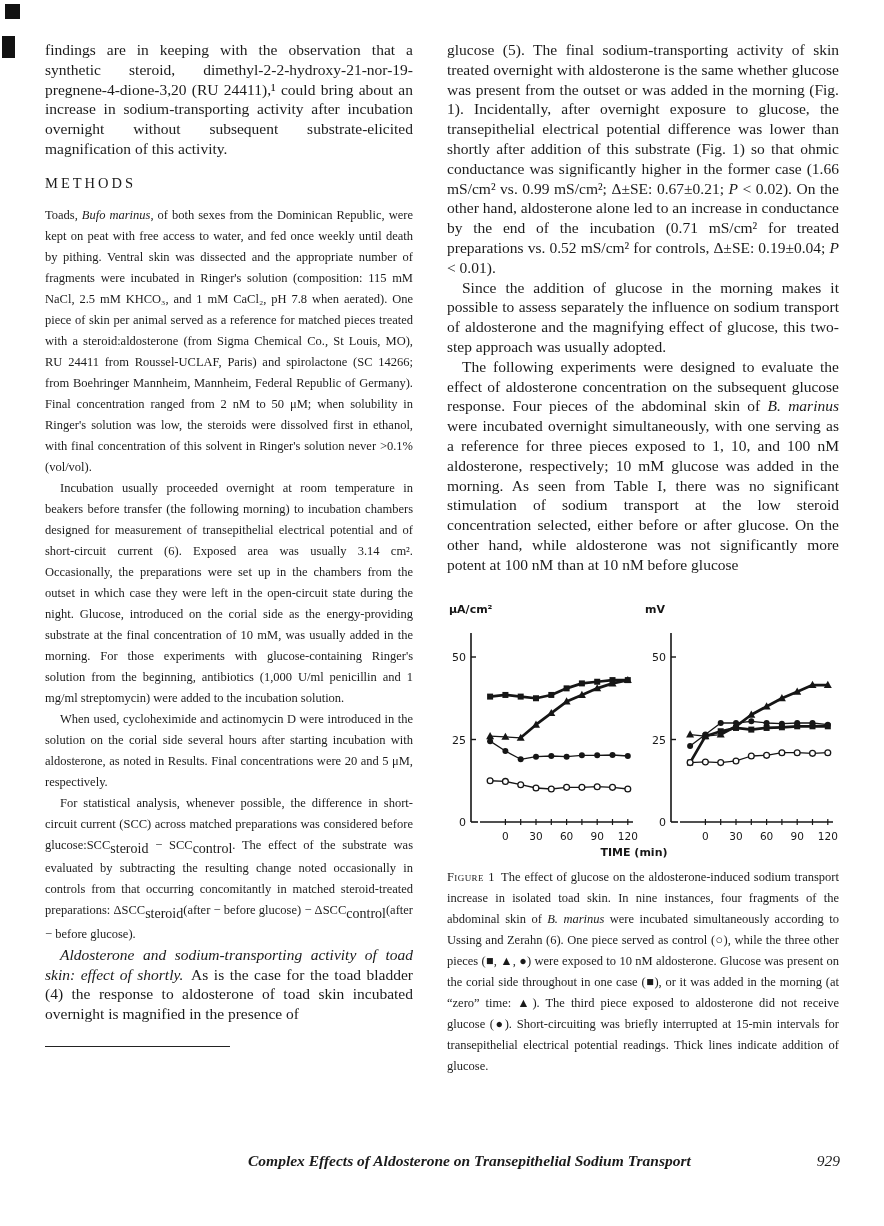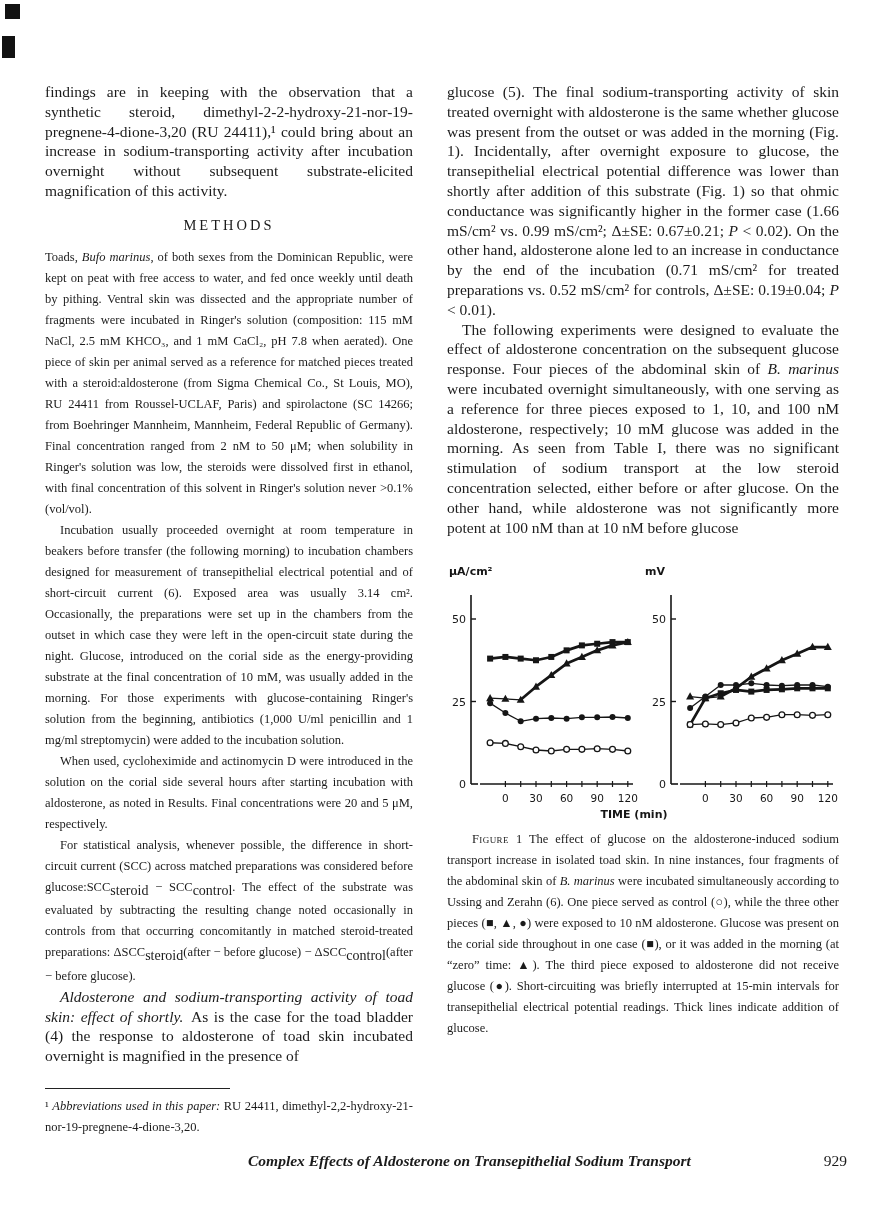--- a/index.html
+++ b/index.html
@@ -5,47 +5,47 @@
   html,body{margin:0;padding:0;}
   body{
     width:884px;height:1226px;position:relative;overflow:hidden;
     background:#ffffff;color:#1b1b1b;
     font-family:"Liberation Serif", serif;
   }
   .scan-mark{position:absolute;background:#121212;}
   #mark-a{left:5px;top:4px;width:15px;height:15px;}
   #mark-b{left:2px;top:36px;width:13px;height:22px;}
   .columns{
-    display:flex;gap:34px;margin:0 45px;padding-top:82px;
+    display:flex;gap:34px;margin:0 45px;padding-top:40px;
   }
   .col{width:392px;}
   p{margin:0;}
   .body-text{font-size:15.5px;line-height:19.8px;text-align:justify;}
   .small-text{font-size:12.5px;line-height:21px;text-align:justify;}
   .indent{text-indent:15px;}
   .section-head{
-    text-align:center;font-size:14.5px;letter-spacing:3px;
+    text-align:left;font-size:14.5px;letter-spacing:3px;
     margin:16px 0 13px;font-weight:400;
   }
   .it{font-style:italic;}
   .sb{vertical-align:sub;font-size:14px;}
-  .sc{font-variant:small-caps;letter-spacing:.4px;margin-left:25px;}
+  .sc{font-variant:small-caps;letter-spacing:.4px;}
   .footnote-rule{
     width:185px;border:0;border-top:1.6px solid #222;
     margin:22px 0 7px 0;
   }
   .figure-block{margin-top:22px;}
   .figure-svg{display:block;margin:0 0 8px 0;}
   .caption{margin-top:2px;}
   .footer{
     position:absolute;left:0;top:1152px;width:884px;height:24px;
     font-size:15.5px;
   }
   .footer-title{position:absolute;left:248px;font-style:italic;font-weight:700;}
-  .footer-page{position:absolute;right:37px;}
+  .footer-page{position:absolute;right:44px;font-style:italic;}
 </style>
 </head>
 <body>
 
 <div id="mark-a" class="scan-mark"></div>
 <div id="mark-b" class="scan-mark"></div>
 
 <div class="columns">
 
   <div class="col">
@@ -57,26 +57,26 @@
         <p class="small-text"><span>Toads, </span><span class="it">Bufo marinus</span><span>, of both sexes from the Dominican Republic, were kept on peat with free access to water, and fed once weekly until death by pithing. Ventral skin was dissected and the appropriate number of fragments were incubated in Ringer's solution (composition: 115 mM NaCl, 2.5 mM KHCO₃, and 1 mM CaCl₂, pH 7.8 when aerated). One piece of skin per animal served as a reference for matched pieces treated with a steroid:aldosterone (from Sigma Chemical Co., St Louis, MO), RU 24411 from Roussel-UCLAF, Paris) and spirolactone (SC 14266; from Boehringer Mannheim, Mannheim, Federal Republic of Germany). Final concentration ranged from 2 nM to 50 μM; when solubility in Ringer's solution was low, the steroids were dissolved first in ethanol, with final concentration of this solvent in Ringer's solution never &gt;0.1% (vol/vol).</span></p>
         <p class="small-text indent"><span>Incubation usually proceeded overnight at room temperature in beakers before transfer (the following morning) to incubation chambers designed for measurement of transepithelial electrical potential and of short-circuit current (6). Exposed area was usually 3.14 cm². Occasionally, the preparations were set up in the chambers from the outset in which case they were left in the open-circuit state during the night. Glucose, introduced on the corial side as the energy-providing substrate at the final concentration of 10 mM, was usually added in the morning. For those experiments with glucose-containing Ringer's solution from the beginning, antibiotics (1,000 U/ml penicillin and 1 mg/ml streptomycin) were added to the incubation solution.</span></p>
         <p class="small-text indent"><span>When used, cycloheximide and actinomycin D were introduced in the solution on the corial side several hours after starting incubation with aldosterone, as noted in Results. Final concentrations were 20 and 5 μM, respectively.</span></p>
         <p class="small-text indent"><span>For statistical analysis, whenever possible, the difference in short-circuit current (SCC) across matched preparations was considered before glucose:SCC</span><span class="sb">steroid</span><span> − SCC</span><span class="sb">control</span><span>. The effect of the substrate was evaluated by subtracting the resulting change noted occasionally in controls from that occurring concomitantly in matched steroid-treated preparations: ΔSCC</span><span class="sb">steroid</span><span>(after − before glucose) − ΔSCC</span><span class="sb">control</span><span>(after − before glucose).</span></p>
       </div>
 
 
     <p class="body-text indent"><span class="it">Aldosterone and sodium-transporting activity of toad skin: effect of shortly.</span><span> As is the case for the toad bladder (4) the response to aldosterone of toad skin incubated overnight is magnified in the presence of</span></p>
 
     <hr class="footnote-rule">
-    <p class="small-text"><span>¹ </span><span class="it">Abbreviations used in this paper:</span><span> RU 24411, dimethyl-2,2-hydroxy-21-nor-19-pregnene-4-dione-3,20.</span></p>
   </div>
 
   <div class="col">
     <div id="right-paragraphs">
         <p class="body-text"><span>glucose (5). The final sodium-transporting activity of skin treated overnight with aldosterone is the same whether glucose was present from the outset or was added in the morning (Fig. 1). Incidentally, after overnight exposure to glucose, the transepithelial electrical potential difference was lower than shortly after addition of this substrate (Fig. 1) so that ohmic conductance was significantly higher in the former case (1.66 mS/cm² vs. 0.99 mS/cm²; Δ±SE: 0.67±0.21; </span><span class="it">P</span><span> &lt; 0.02). On the other hand, aldosterone alone led to an increase in conductance by the end of the incubation (0.71 mS/cm² for treated preparations vs. 0.52 mS/cm² for controls, Δ±SE: 0.19±0.04; </span><span class="it">P</span><span> &lt; 0.01).</span></p>
+        <p class="body-text indent"><span>Since the addition of glucose in the morning makes it possible to assess separately the influence on sodium transport of aldosterone and the magnifying effect of glucose, this two-step approach was usually adopted.</span></p>
         <p class="body-text indent"><span>The following experiments were designed to evaluate the effect of aldosterone concentration on the subsequent glucose response. Four pieces of the abdominal skin of </span><span class="it">B. marinus</span><span> were incubated overnight simultaneously, with one serving as a reference for three pieces exposed to 1, 10, and 100 nM aldosterone, respectively; 10 mM glucose was added in the morning. As seen from Table I, there was no significant stimulation of sodium transport at the low steroid concentration selected, either before or after glucose. On the other hand, while aldosterone was not significantly more potent at 100 nM than at 10 nM before glucose</span></p>
       </div>
 
     <div class="figure-block">
       <svg class="figure-svg" id="figure-svg" width="392" height="262" viewBox="0 0 392 262">
           <text x="2" y="16" text-anchor="start" fill="#161616" font-family="&quot;DejaVu Sans&quot;, sans-serif" font-size="11" font-weight="700">μA/cm²</text>
           <line x1="24" y1="36" x2="24" y2="225" stroke="#161616" stroke-width="1.6"></line>
           <line x1="24" y1="225" x2="31" y2="225" stroke="#161616" stroke-width="1.6"></line>
           <text x="19" y="229" text-anchor="end" fill="#161616" font-family="&quot;DejaVu Sans&quot;, sans-serif" font-size="11" font-weight="400">0</text>
           <line x1="24" y1="142.5" x2="29" y2="142.5" stroke="#161616" stroke-width="1.4"></line>

